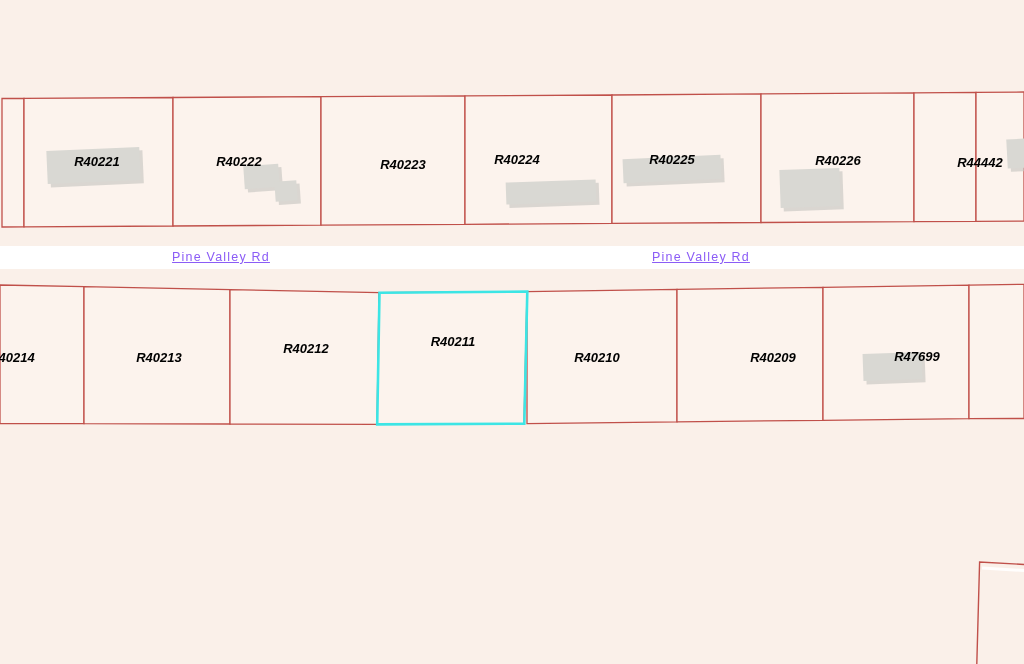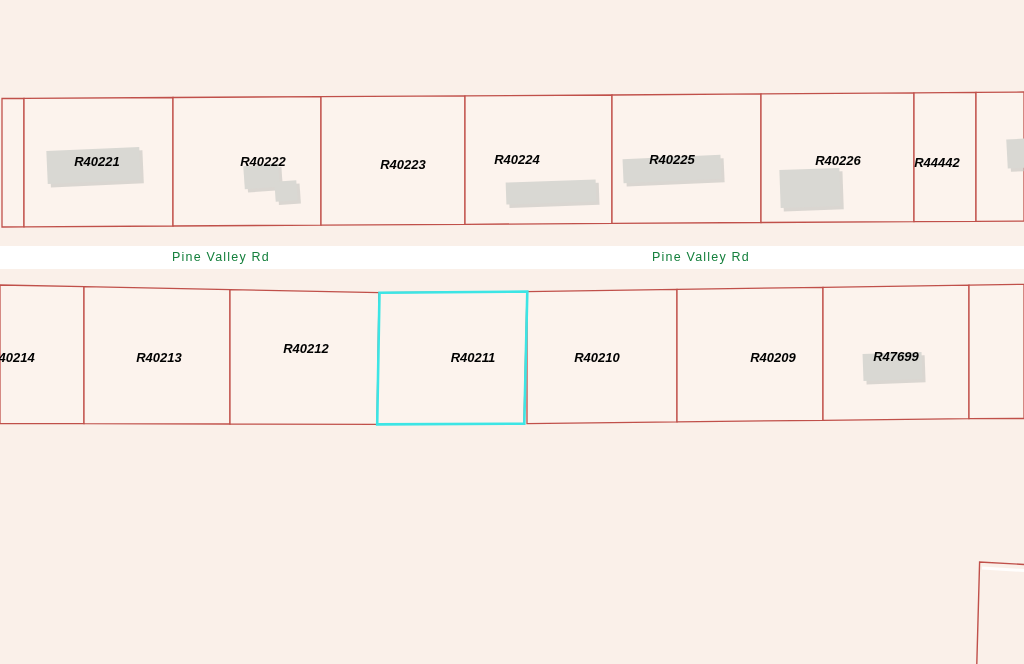--- a/index.html
+++ b/index.html
@@ -28,23 +28,24 @@
     font-size: 13px;
     color: #000000;
     white-space: nowrap;
     pointer-events: none;
   }
   .road-label {
     position: absolute;
     transform: translate(-50%, -50%);
     font-size: 12.5px;
     letter-spacing: 1.2px;
-    color: #15803d;
+    color: #8b5cf6;
     white-space: nowrap;
     pointer-events: none;
+    text-decoration: underline;
   }
 </style>
 </head>
 <body>
 
 <div id="map-canvas">
   <svg id="map-svg" width="1024" height="664" viewBox="0 0 1024 664">
 
     <rect class="road-band" x="0" y="246" width="1024" height="23"></rect>
 
@@ -103,27 +104,27 @@
       <rect class="bmain" x="863" y="353" width="59" height="27"></rect>
     </g>
 
     <polygon class="selected-outline" points="379.5,292.7 527.3,291.6 524.3,423.6 377.2,424.4"></polygon>
   </svg>
 
   <span class="road-label" style="left:221px; top:257px;">Pine Valley Rd</span>
   <span class="road-label" style="left:701px; top:257px;">Pine Valley Rd</span>
 
   <span class="parcel-label" style="left:97px;  top:161px;">R40221</span>
-  <span class="parcel-label" style="left:263px; top:161px;">R40222</span>
+  <span class="parcel-label" style="left:239px; top:161px;">R40222</span>
   <span class="parcel-label" style="left:395px; top:164px;margin-left:8px;">R40223</span>
   <span class="parcel-label" style="left:517px; top:159px;">R40224</span>
   <span class="parcel-label" style="left:672px; top:159px;">R40225</span>
   <span class="parcel-label" style="left:838px; top:160px;text-align:center;">R40226</span>
-  <span class="parcel-label" style="left:937px; top:162px;">R44442</span>
+  <span class="parcel-label" style="left:980px; top:162px;">R44442</span>
 
   <span class="parcel-label" style="left:12px;  top:357px;">R40214</span>
   <span class="parcel-label" style="left:159px; top:357px;text-align:center;">R40213</span>
   <span class="parcel-label" style="left:306px; top:348px;">R40212</span>
-  <span class="parcel-label" style="left:453px; top:357px;margin-left:20px;">R40211</span>
+  <span class="parcel-label" style="left:453px; top:341px;">R40211</span>
   <span class="parcel-label" style="left:597px; top:357px;">R40210</span>
   <span class="parcel-label" style="left:773px; top:357px;">R40209</span>
-  <span class="parcel-label" style="left:896px; top:356px;">R47699</span>
+  <span class="parcel-label" style="left:917px; top:356px;">R47699</span>
 </div>
 
 </body></html>

